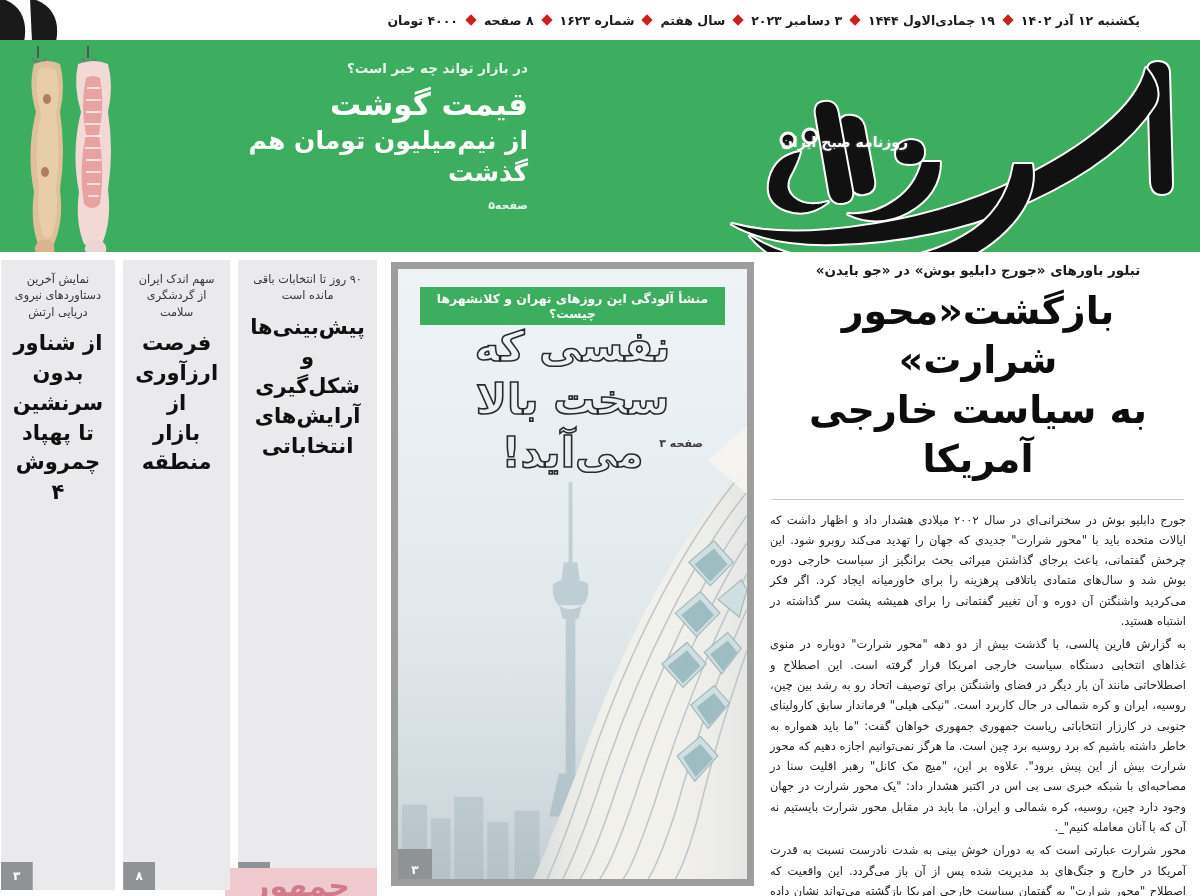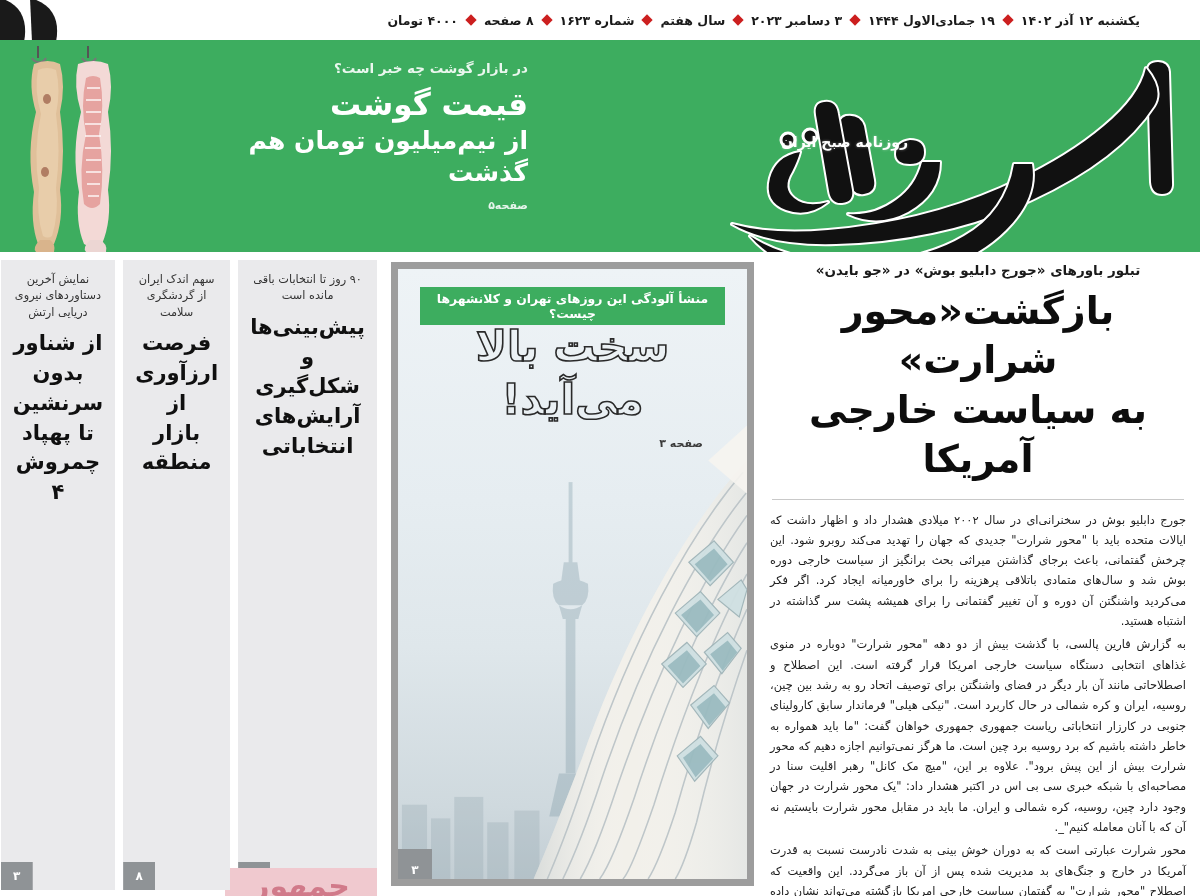--- a/index.html
+++ b/index.html
@@ -167,21 +167,21 @@
               <path d="M81 104 h16"></path>
               <path d="M82 116 h15"></path>
               <path d="M82 128 h15"></path>
             <path d="M83 140 h13"></path>
               <path d="M84 152 h11"></path>
           </g>
           <path d="M36 196 q-8 8 -4 12 h18 q2 -8 -4 -12 Z" fill="#d9b48c"></path>
           <path d="M86 196 q-8 8 -4 12 h20 q2 -8 -6 -12 Z" fill="#ecd6d3"></path>
         </svg>
         <div class="promo-text">
-          <div class="promo-kicker">در بازار گوشت چه خبر است؟</div>
+          <div class="promo-kicker">در بازار تواند چه خبر است؟</div>
           <div class="promo-h1">قیمت گوشت</div>
           <div class="promo-h2">از نیم‌میلیون تومان هم گذشت</div>
           <div class="promo-page">صفحه۵</div>
         </div>
       </div>
 
       <div class="logo-wrap">
         <svg class="logo-svg" width="580" height="208" viewBox="0 0 580 208">
           <g fill="#111" stroke="#ffffff" stroke-width="4" stroke-linejoin="round" paint-order="stroke fill">
 
@@ -285,20 +285,21 @@
               <path d="M308 448 l18 -14 l12 14 l-17 19 Z"></path>
               <path d="M294 500 l18 -14 l13 15 l-18 19 Z"></path>
             </g>
           </g>
 
           <path d="M320 196 L360 160 L360 230 Z" fill="#f6f4ef" opacity=".9"></path>
         </svg>
 
         <div class="greenlabel">منشأ آلودگی این روزهای تهران و کلانشهرها چیست؟</div>
         <div class="outline-h">
+          <span class="ln">نفسی که</span>
           <span class="ln">سخت بالا می‌آید!</span>
         </div>
         <div class="photo-page">صفحه ۳</div>
         <div class="corner-badge">۳</div>
       </div>
     </div>
 
     <div class="side-col">
 
       <div class="side-card">

